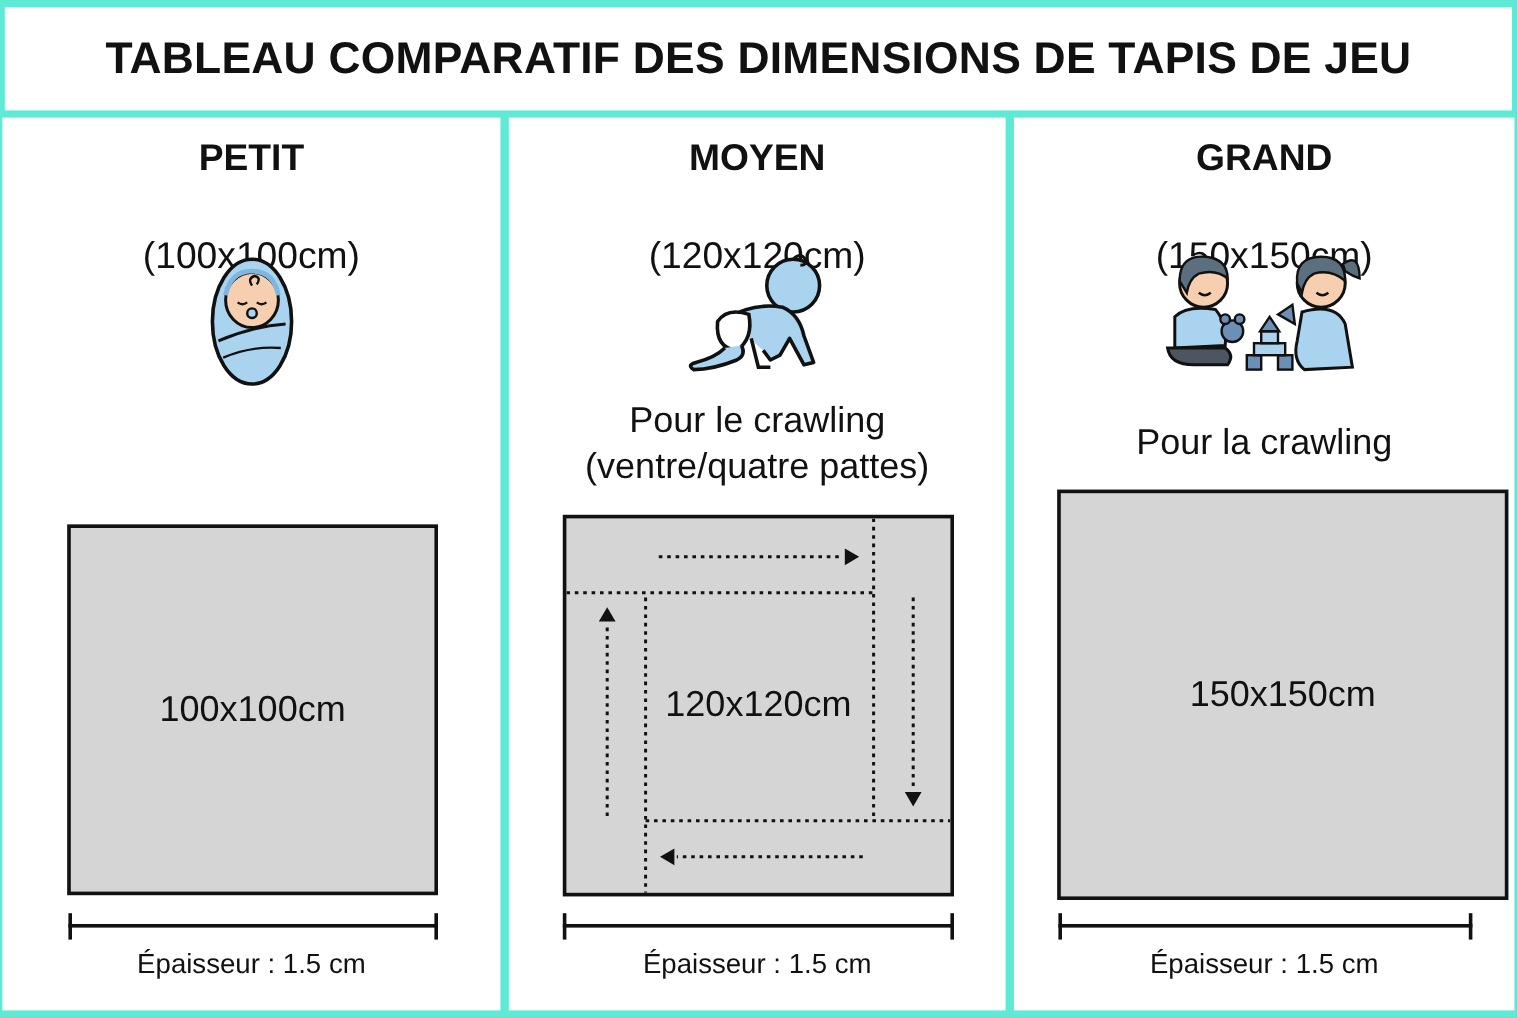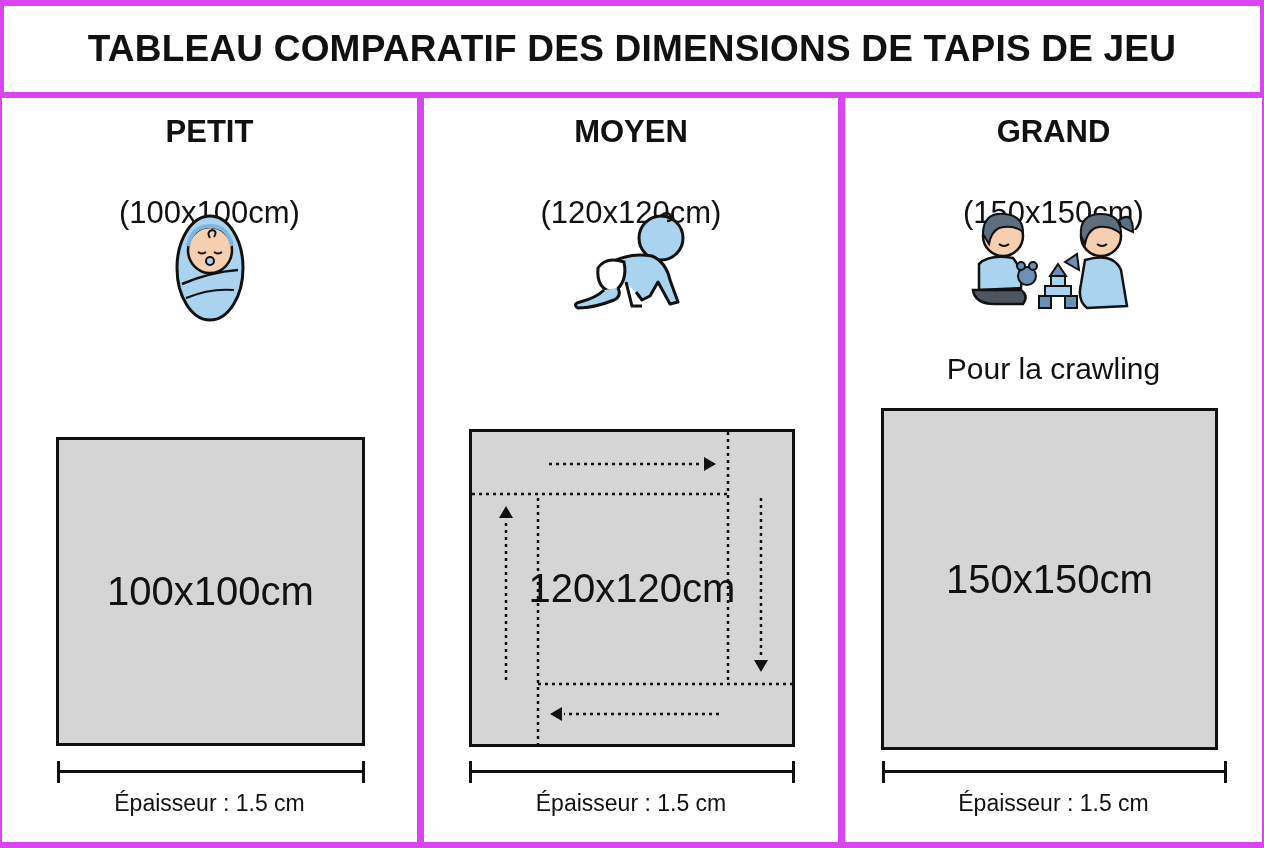--- a/index.html
+++ b/index.html
@@ -1,19 +1,19 @@
 <!DOCTYPE html>
 <html><head>
   <meta charset="utf-8">
   <style>
     * { box-sizing: border-box; margin: 0; padding: 0; }
     html, body { width: 1264px; height: 848px; background: #8ecae6; overflow: hidden; }
     body { font-family: "Liberation Sans", "DejaVu Sans", sans-serif; color: #111; position: relative; }
 
-    .frame { position: absolute; left: 0; top: 0; width: 1264px; height: 848px; background: #d946ef; }
+    .frame { position: absolute; left: 0; top: 0; width: 1264px; height: 848px; background: #5eead4; }
     .title-bar {
       position: absolute; left: 4px; top: 6px; width: 1256px; height: 86px;
       background: #fff; display: flex; align-items: center; justify-content: center;
     }
     .title-bar h1 { font-size: 37px; font-weight: 700; letter-spacing: 0.2px; color: #111; }
 
     .col {
       position: absolute; top: 98px; height: 744px; background: #fff;
     }
     .col-1 { left: 2px; width: 415px; }
@@ -31,21 +31,21 @@
 
     .caption {
       position: absolute; left: 0; right: 0; text-align: center;
       font-size: 30px; line-height: 38px; color: #111;
     }
 
     .mat {
       position: absolute; background: #d5d5d5; border: 3px solid #111;
       display: flex; align-items: center; justify-content: center;
     }
-    .mat-label { font-size: 40px; color: #111; position: relative; z-index: 2; }
+    .mat-label { font-size: 30px; color: #111; position: relative; z-index: 2; }
 
     .thick-bar { position: absolute; height: 20px; }
     .thick-bar .line { position: absolute; left: 0; right: 0; top: 9px; height: 3px; background: #111; }
     .thick-bar .tick { position: absolute; top: 0; width: 3px; height: 22px; background: #111; }
     .thick-bar .tick.l { left: 0; }
     .thick-bar .tick.r { right: 0; }
 
     .thick-label {
       position: absolute; left: 0; right: 0; text-align: center;
       font-size: 23px; color: #111;
@@ -98,20 +98,22 @@
       <svg width="130" height="105" viewBox="0 0 130 105">
         <circle cx="95" cy="28" r="22" fill="#a9d3ee" stroke="#111" stroke-width="3"></circle>
         <path d="M95 6 q6 -6 10 0 q2 5 -4 5" fill="none" stroke="#111" stroke-width="2.5"></path>
         <path d="M40 55 Q62 42 86 46 Q100 52 104 70 L112 92 L104 94 L92 72 L84 86 L76 90 L70 82" fill="#a9d3ee" stroke="#111" stroke-width="3" stroke-linejoin="round"></path>
         <path d="M32 58 Q40 46 58 52 Q62 72 48 82 Q30 80 32 58 Z" fill="#fff" stroke="#111" stroke-width="3"></path>
         <path d="M38 80 Q30 88 14 92 Q6 94 12 98 Q28 98 48 90 Q56 86 52 78" fill="#a9d3ee" stroke="#111" stroke-width="3"></path>
         <path d="M60 72 L66 96 L76 96" fill="none" stroke="#111" stroke-width="3"></path>
       </svg>
     </div>
     <div class="caption" style="top:234px;">
+      <div>Pour le crawling</div>
+      <div>(ventre/quatre pattes)</div>
     </div>
     <div class="mat" style="left:45px; top:331px; width:326px; height:318px;">
       <svg width="320" height="312" viewBox="0 0 320 312" style="position:absolute; left:0; top:0;">
         <g stroke="#111" stroke-width="2.5" stroke-dasharray="3 4" fill="none">
           <line x1="0" y1="62" x2="256" y2="62"></line>
           <line x1="256" y1="0" x2="256" y2="248"></line>
           <line x1="66" y1="252" x2="320" y2="252"></line>
           <line x1="66" y1="66" x2="66" y2="312"></line>
           <line x1="77" y1="32" x2="230" y2="32"></line>
           <line x1="289" y1="66" x2="289" y2="225"></line>
@@ -160,21 +162,21 @@
         <path d="M116 32 Q114 10 136 10 Q156 10 156 30 Q144 20 130 24 Q122 28 120 40 Z" fill="#5c6f7e" stroke="#111" stroke-width="2"></path>
         <path d="M154 16 Q168 6 168 28 Q162 26 156 22 Z" fill="#5c6f7e" stroke="#111" stroke-width="2"></path>
         <path d="M132 40 q5 4 10 0" fill="none" stroke="#111" stroke-width="2"></path>
         <path d="M120 56 Q148 48 156 66 L162 102 L122 104 Q112 96 116 80 Z" fill="#a9d3ee" stroke="#111" stroke-width="2.5"></path>
         <polygon points="100,58 112,50 114,66" fill="#6c8fb5" stroke="#111" stroke-width="2"></polygon>
       </svg>
     </div>
     <div class="caption" style="top:252px;">
       <div>Pour la crawling</div>
     </div>
-    <div class="mat" style="left:36px; top:310px; width:337px; height:342px;">
+    <div class="mat" style="left:36px; top:310px; width:376px; height:342px;">
       <span class="mat-label">150x150cm</span>
     </div>
     <div class="thick-bar" style="left:37px; top:663px; width:345px;">
       <div class="line"></div>
         <div class="tick l"></div>
         <div class="tick r"></div>
     </div>
     <div class="thick-label" style="top:692px;">Épaisseur : 1.5 cm</div>
   </div>
 

